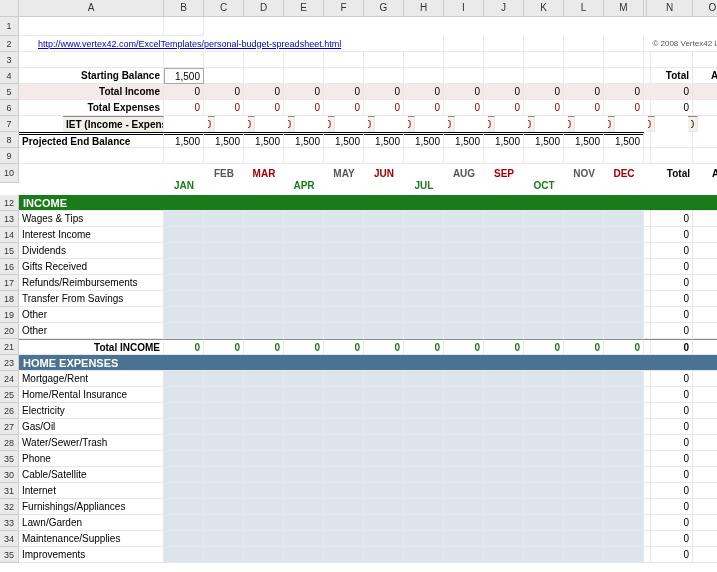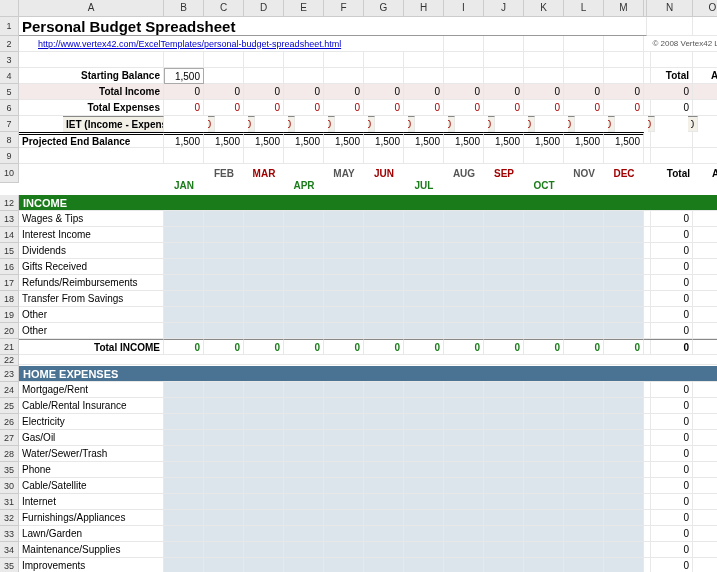--- a/index.html
+++ b/index.html
@@ -102,21 +102,20 @@
       <div class="col-header">J</div>
       <div class="col-header">K</div>
       <div class="col-header">L</div>
       <div class="col-header">M</div>
       <div class="col-header"></div>
       <div class="col-header">N</div>
       <div class="col-header">O</div>
     </div>
     <div class="grid row-tall">
       <div class="row-header">1</div>
-      <div class="cell title-cell">Personal Budget Spreadsheet</div>
       <div class="cell "></div>
       <div class="cell "></div>
     </div>
     <div class="grid">
       <div class="row-header">2</div>
       <div class="cell link-cell">http://www.vertex42.com/ExcelTemplates/personal-budget-spreadsheet.html</div>
       <div class="cell "></div>
       <div class="cell "></div>
       <div class="cell "></div>
       <div class="cell "></div>
@@ -444,24 +443,20 @@
       <div class="cell right bold" style="color: rgb(26, 123, 26); border-top: 1px solid rgb(136, 136, 136);">0</div>
       <div class="cell right bold" style="color: rgb(26, 123, 26); border-top: 1px solid rgb(136, 136, 136);">0</div>
       <div class="cell right bold" style="color: rgb(26, 123, 26); border-top: 1px solid rgb(136, 136, 136);">0</div>
       <div class="cell right bold" style="color: rgb(26, 123, 26); border-top: 1px solid rgb(136, 136, 136);">0</div>
       <div class="cell right bold" style="color: rgb(26, 123, 26); border-top: 1px solid rgb(136, 136, 136);">0</div>
       <div class="cell" style="border-top: 1px solid rgb(136, 136, 136);"></div>
       <div class="cell right bold" style="border-top: 1px solid rgb(136, 136, 136);">0</div>
       <div class="cell right bold" style="border-top: 1px solid rgb(136, 136, 136);">0</div>
     </div>
     <div class="grid">
-      <div class="row-header">22</div>
-      <div class="cell" style="grid-column: 2 / span 16; height: 10px;"></div>
-    </div>
-    <div class="grid">
       <div class="row-header">23</div>
       <div class="cell section-blue" style="grid-column: 2 / span 16;">HOME EXPENSES</div>
     </div>
     <div class="grid">
       <div class="row-header">24</div>
       <div class="cell label-col">Mortgage/Rent</div>
       <div class="cell data-area"></div>
       <div class="cell data-area"></div>
       <div class="cell data-area"></div>
       <div class="cell data-area"></div>
@@ -472,21 +467,21 @@
       <div class="cell data-area"></div>
       <div class="cell data-area"></div>
       <div class="cell data-area"></div>
       <div class="cell data-area"></div>
       <div class="cell "></div>
       <div class="cell right">0</div>
       <div class="cell right">0</div>
     </div>
     <div class="grid">
       <div class="row-header">25</div>
-      <div class="cell label-col">Cable/Rental Insurance</div>
+      <div class="cell label-col">Home/Rental Insurance</div>
       <div class="cell data-area"></div>
       <div class="cell data-area"></div>
       <div class="cell data-area"></div>
       <div class="cell data-area"></div>
       <div class="cell data-area"></div>
       <div class="cell data-area"></div>
       <div class="cell data-area"></div>
       <div class="cell data-area"></div>
       <div class="cell data-area"></div>
       <div class="cell data-area"></div>

